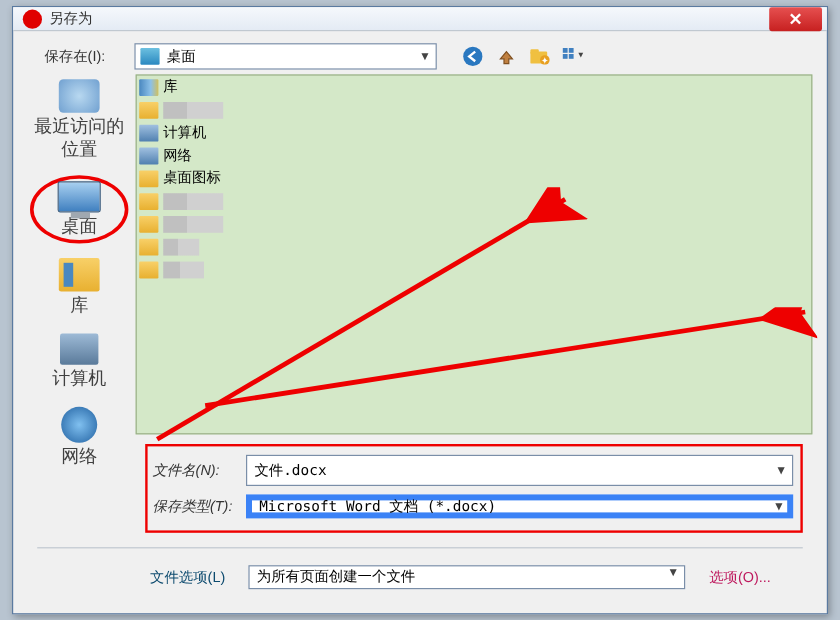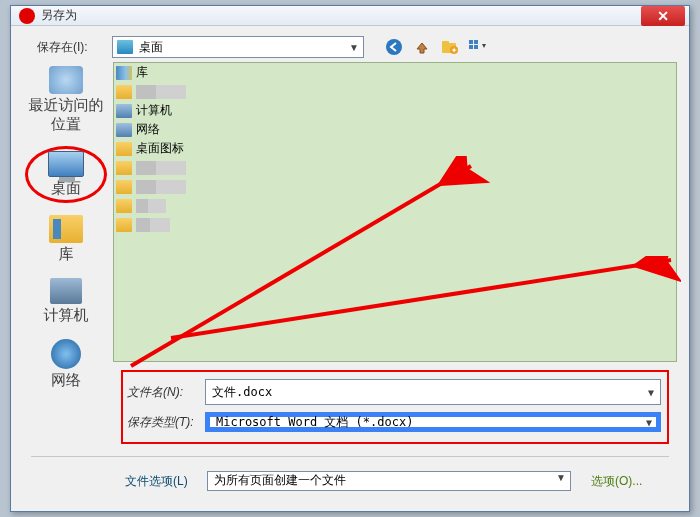--- a/index.html
+++ b/index.html
@@ -34,21 +34,21 @@
     .form-row:last-child { margin-bottom: 0; }
     .form-label { width: 82px; font-size: 12px; color: #333; padding-left: 4px; font-style: italic; }
     .form-input { flex: 1; height: 20px; border: 1px solid #7a8ea8; background: #fff; padding: 12px 6px; font-size: 12px; font-family: SimSun, monospace; display: flex; align-items: center; }
     .form-combo { flex: 1; height: 20px; border: 5px solid #3b82f6; background: #fff; padding: 0 4px 0 6px; font-size: 12px; font-family: SimSun, monospace; display: flex; align-items: center; }
     .form-combo .arrow { margin-left: auto; color: #444; font-size: 10px; }
     .divider { height: 1px; background: #c0c8d0; margin: 12px 20px 0 20px; }
     .option-row { display: flex; align-items: center; margin: 14px 20px 0 114px; }
     .option-label { width: 82px; font-size: 12px; color: #0c4a6e; }
     .option-combo { flex: 1; height: 20px; border: 1px solid #7a8ea8; background: #fff; padding: 0 4px 0 6px; font-size: 12px; display: flex; align-items: flex-start; margin-right: 20px; }
     .option-combo .arrow { margin-left: auto; color: #444; font-size: 10px; }
-    .option-btn { width: 78px; font-size: 12px; color: #4d7c0f; cursor: pointer; }
+    .option-btn { width: 78px; font-size: 12px; color: #be185d; cursor: pointer; }
     
     .arrow-svg { position: absolute; pointer-events: none; }
     .side-monitor { width: 36px; height: 26px; background: linear-gradient(#a8d0f0,#4080c0); border: 1px solid #406080; border-radius: 2px; position: relative; }
     .side-monitor::after { content: ''; position: absolute; bottom: -6px; left: 10px; width: 16px; height: 5px; background: #a0a8b0; }
     .side-recent { width: 34px; height: 28px; background: radial-gradient(circle,#b8d8f0,#70a0d0); border-radius: 4px; }
     .side-lib-ic { width: 34px; height: 28px; background: linear-gradient(#f8d068,#e8b030); border-radius: 2px; position: relative; }
     .side-lib-ic::before { content:''; position:absolute; top:4px; left:4px; width:8px; height:20px; background:#4a88c0; }
     .side-comp-ic { width: 32px; height: 26px; background: linear-gradient(#9dbad6,#5a7a9a); border-radius: 2px; }
     .side-net-ic { width: 30px; height: 30px; background: radial-gradient(circle,#80c0f0,#2060a0); border-radius: 50%; }
   </style>

